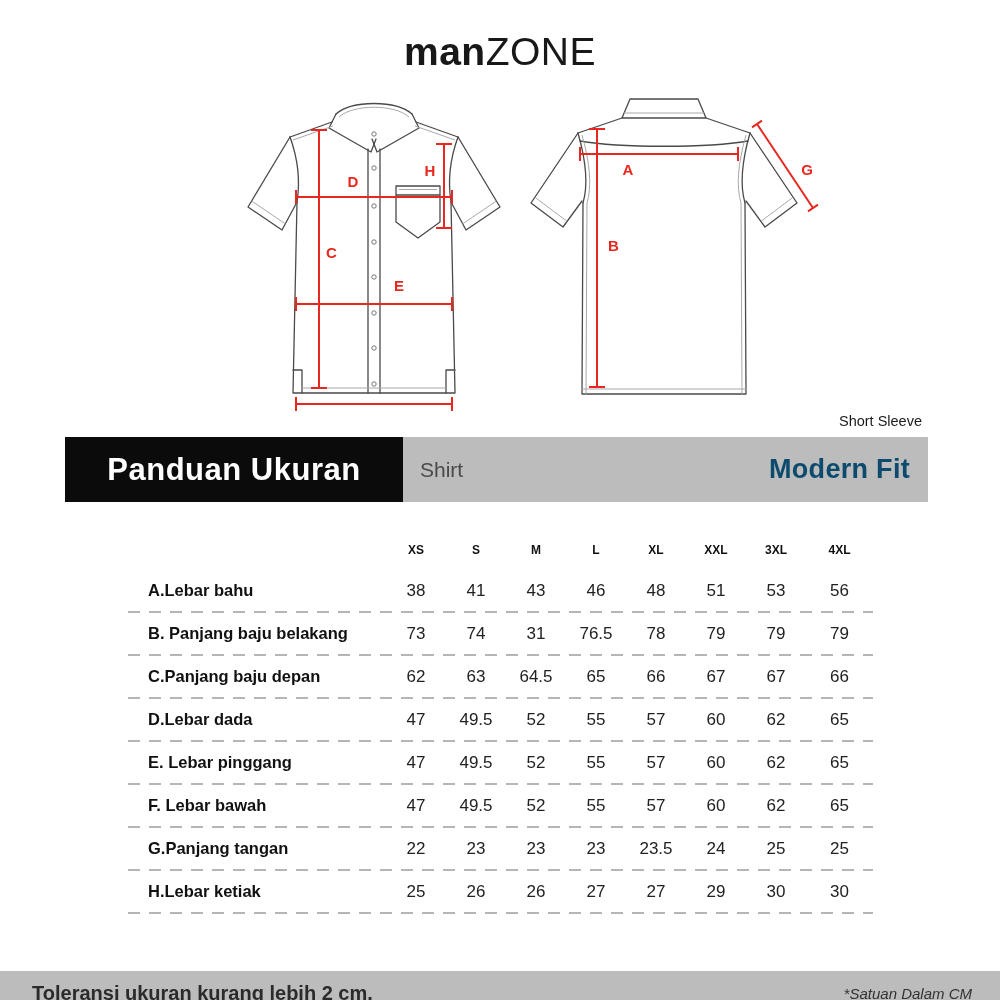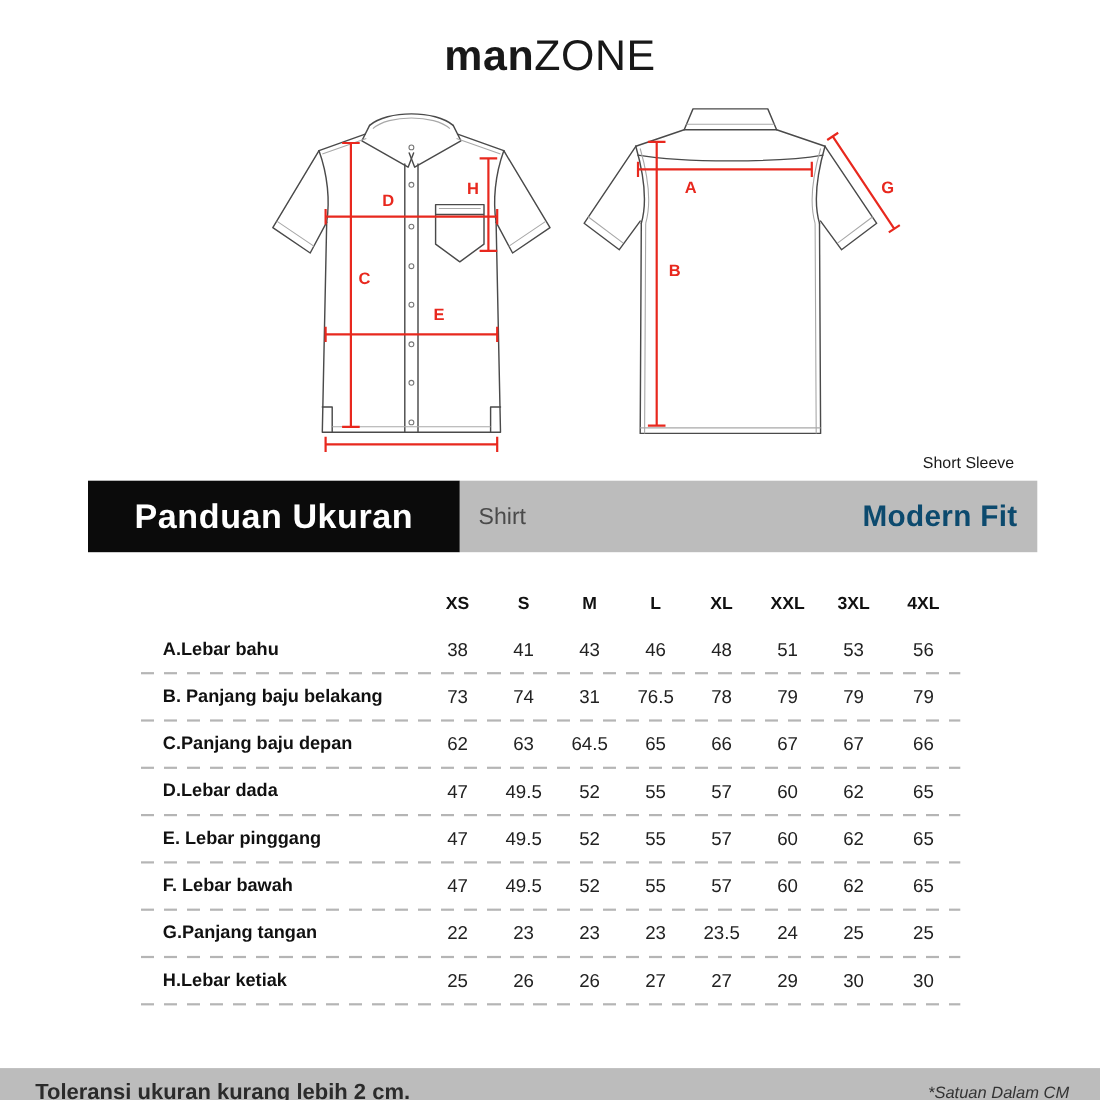--- a/index.html
+++ b/index.html
@@ -21,35 +21,35 @@
   .shirt-back{position:absolute;left:520px;top:75px;}
   svg .dark{stroke:var(--line-dark);stroke-width:1.3;fill:none;stroke-linejoin:round;stroke-linecap:round;}
   svg .light{stroke:var(--line-light);stroke-width:1;fill:none;stroke-linejoin:round;}
   svg .btn{stroke:#777;stroke-width:1;fill:#fff;}
   svg .red{stroke:var(--red);stroke-width:2;fill:none;stroke-linecap:butt;}
   svg text{font-family:"Liberation Sans",sans-serif;font-size:15px;font-weight:600;fill:var(--red);}
 
   .sleeve-note{position:absolute;top:397px;left:700px;width:222px;text-align:right;font-size:14.5px;color:#1a1a1a;}
 
   
-  .title-bar{position:absolute;left:80px;top:421px;width:863px;height:65px;display:flex;}
+  .title-bar{position:absolute;left:65px;top:421px;width:863px;height:65px;display:flex;}
   .title-black{width:338px;height:100%;background:var(--bar-black);color:#fff;display:flex;align-items:center;justify-content:center;font-size:31px;font-weight:700;letter-spacing:.5px;}
   .title-gray{flex:1;height:100%;background:var(--bar-gray);display:flex;align-items:center;justify-content:space-between;padding:0 18px 0 17px;}
   .title-gray .product{font-size:21px;color:#4a4a4a;font-weight:400;}
   .title-gray .fit{font-size:27px;color:#0c4a6e;font-weight:700;letter-spacing:.3px;}
 
   
   .size-table{position:absolute;left:128px;top:515px;width:745px;}
   .t-row{display:grid;grid-template-columns:258px repeat(7,60px) 67px;align-items:center;height:43px;position:relative;}
   .t-row.t-head{height:38px;}
   .t-row.dashed::after{content:"";position:absolute;left:0;right:0;bottom:-1px;height:2px;
       background:repeating-linear-gradient(90deg,#b5b5b5 0 12px,transparent 12px 21px);}
   .t-label{font-size:16.5px;font-weight:700;color:#111;padding-left:20px;white-space:nowrap;}
   .t-cell{text-align:center;font-size:17px;color:#222;}
-  .t-colhead{font-weight:700;font-size:16px;color:#111;}
+  .t-colhead{font-weight:700;font-size:12px;color:#111;}
 
   
   .footer-bar{position:absolute;left:0;top:955px;width:1000px;height:45px;background:var(--bar-gray);
       display:flex;align-items:center;justify-content:space-between;padding:0 28px 0 32px;}
   .footer-bar .tol{font-size:20px;font-weight:700;color:#2b2b2b;}
   .footer-bar .unit{font-size:15px;font-style:italic;color:#333;}
 </style>
 </head>
 <body>
 

